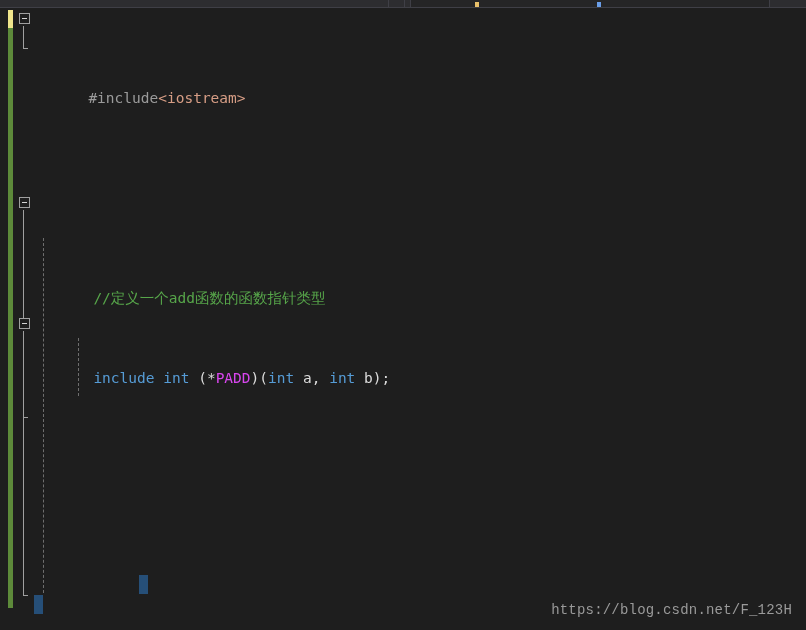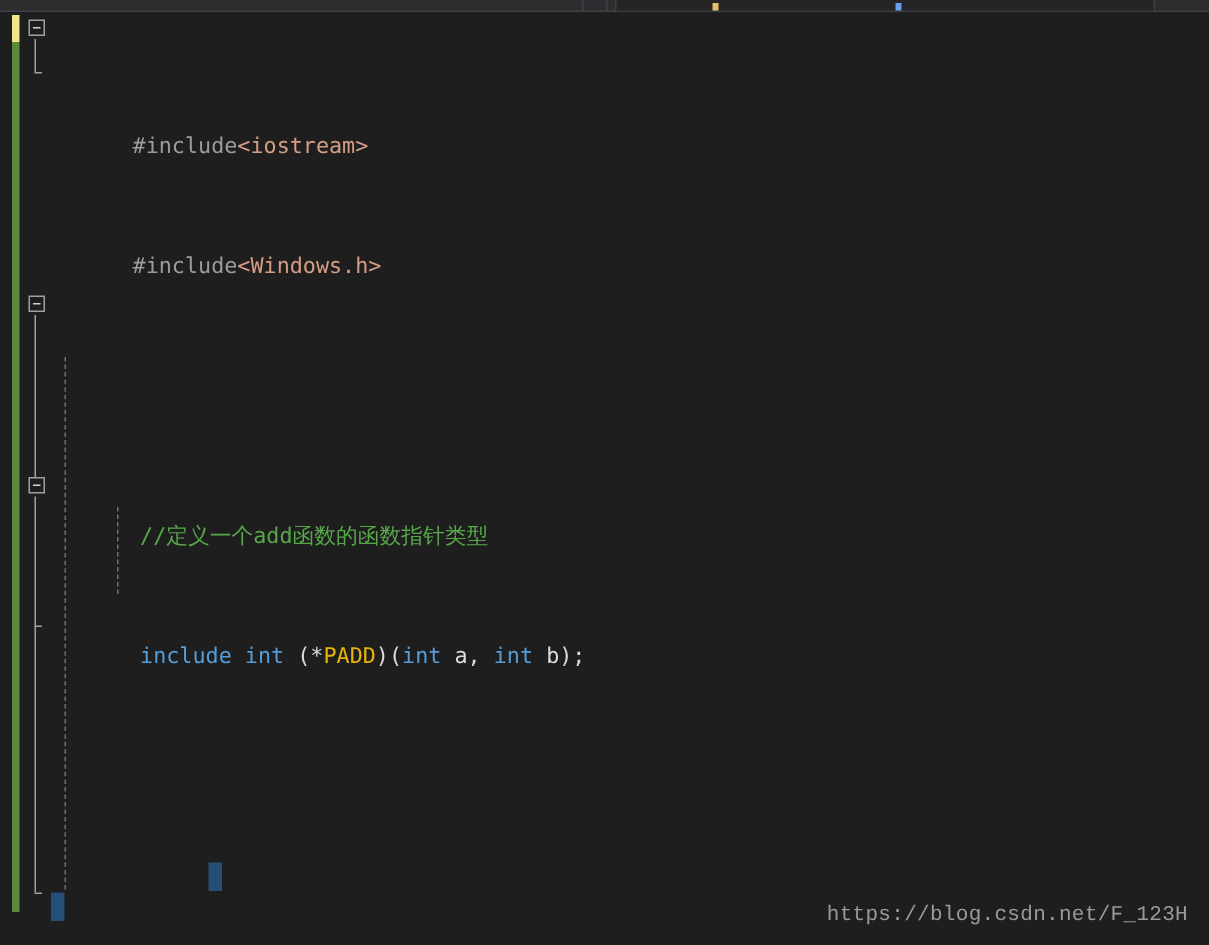--- a/index.html
+++ b/index.html
@@ -112,21 +112,21 @@
     padding-left: 36px;
     white-space: pre;
   }
 
   
   .t-plain   { color: #dcdcdc; }
   .t-kw      { color: #569cd6; }
   .t-pre     { color: #9b9b9b; }
   .t-inc     { color: #d69d85; }
   .t-comment { color: #57a64a; }
-  .t-type    { color: #eab308; }
+  .t-type    { color: #d946ef; }
   .t-punct   { color: #dcdcdc; }
 
   
   .caret-block {
     position: absolute;
     background: #264f78;
   }
   .brace-hl {
     position: absolute;
     background: #264f78;
@@ -183,23 +183,20 @@
   <div class="brace-hl" style="left:34px; top:587px; width:9px; height:19px;"></div>
 
   <div class="caret-block" style="left:139px; top:567px; width:9px; height:19px;"></div>
 
   <div id="code">
 
     <div class="line" style="padding-left:36px;">
       <span class="t-pre">#include</span><span class="t-inc">&lt;iostream&gt;</span>
     </div>
 
-    <div class="line" style="padding-left:36px;">
-      <span class="t-pre">#include</span><span class="t-inc">&lt;Windows.h&gt;</span>
-    </div>
 
 
     <div class="line"></div>
 
     <div class="line" style="padding-left:41px;">
       <span class="t-comment">//定义一个add函数的函数指针类型</span>
     </div>
 
     <div class="line" style="padding-left:41px;">
       <span class="t-kw">include</span><span class="t-plain"> </span><span class="t-kw">int</span><span class="t-punct"> (*</span><span class="t-type">PADD</span><span class="t-punct">)(</span><span class="t-kw">int</span><span class="t-plain"> a, </span><span class="t-kw">int</span><span class="t-plain"> b)</span><span class="t-punct">;</span>

